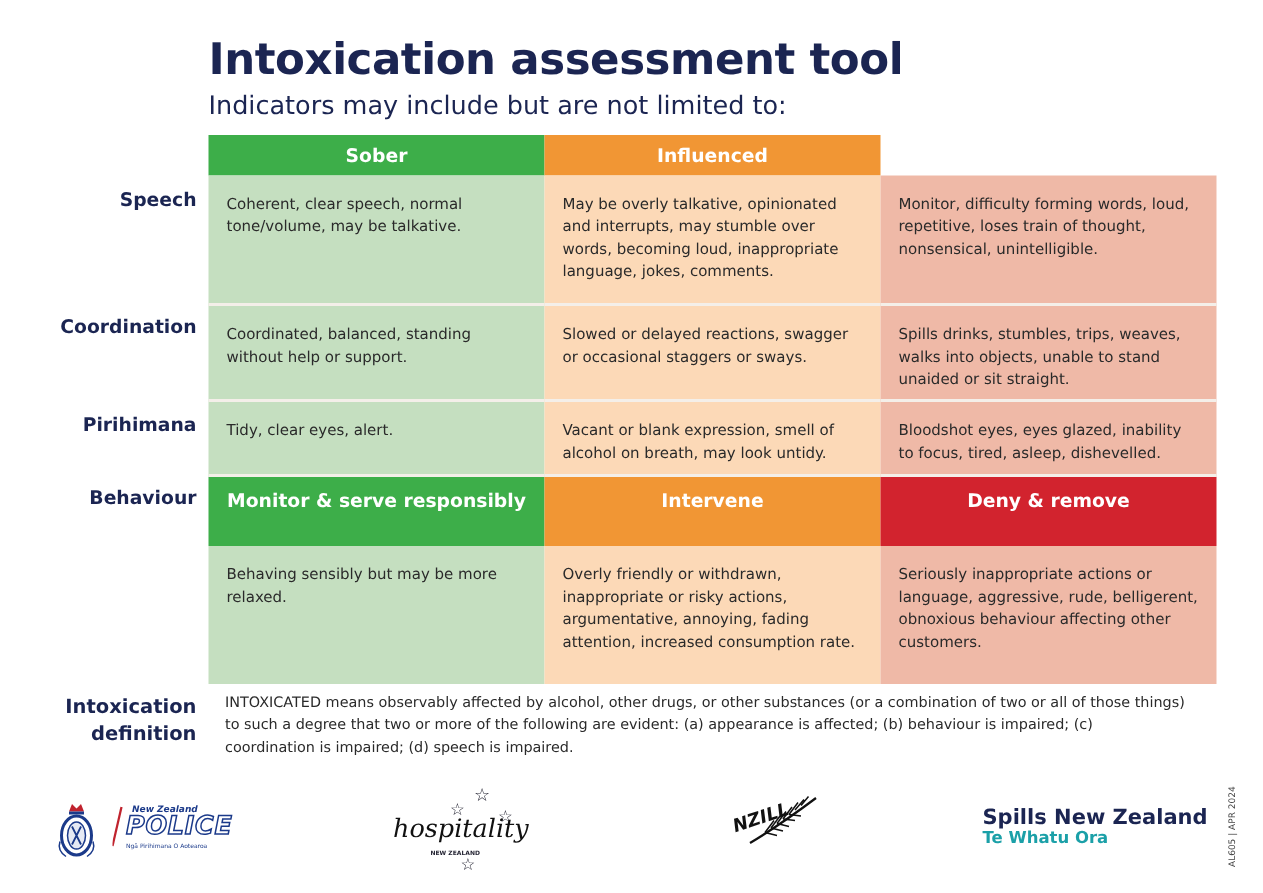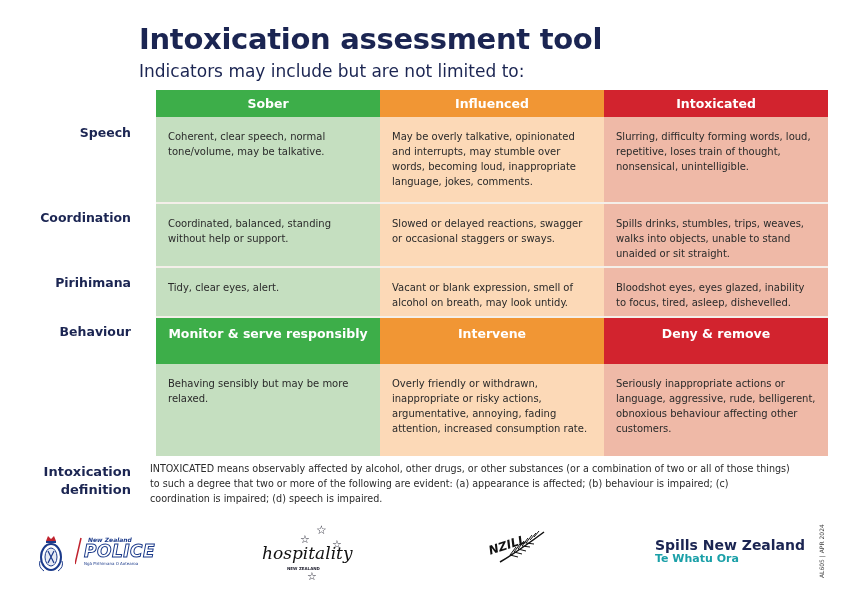--- a/index.html
+++ b/index.html
@@ -2,21 +2,21 @@
 <html><head>
 <meta charset="utf-8">
 <style>
   html, body { margin:0; padding:0; }
   body { width:842px; height:595px; background:#ffffff; position:relative; overflow:hidden;
          font-family:"DejaVu Sans", sans-serif; color:#1f1f2e; }
   .title { position:absolute; left:139px; top:22px; font-size:29px; font-weight:bold; color:#1b2552;
            letter-spacing:-0.3px; white-space:nowrap; }
   .subtitle { position:absolute; left:139px; top:61px; font-size:17px; color:#1b2552; white-space:nowrap; }
   .rowlabel { position:absolute; right:711px; font-size:12.5px; font-weight:bold; color:#1b2552; text-align:right; white-space:nowrap; }
-  .table { position:absolute; left:156px; top:90px; width:672px;border-radius:32px; }
+  .table { position:absolute; left:139px; top:90px; width:672px;border-radius:32px; }
   .grid { display:grid; grid-template-columns:224px 224px 224px; }
   .hdr { height:27px; color:#fff; font-weight:bold; font-size:12.5px; display:flex; align-items:center; justify-content:center; }
   .cell { padding:12px 12px 4px 12px; font-size:10px; line-height:15px; box-sizing:border-box; color:#2a2a2a; border-bottom:2px solid #f4efe9; }
   .g { background:#c5dfc0; } .o { background:#fcd9b7; } .r { background:#efb9a7; }
   .gh { background:#3dae49; } .oh { background:#f19634; } .rh { background:#d2232e; }
   .foot { height:46px; color:#fff; font-weight:bold; font-size:12.5px; display:flex; align-items:flex-start; justify-content:center; text-align:center; padding-top:8px; box-sizing:border-box; line-height:16px; }
   .defn-label { position:absolute; right:711px; top:463px; font-size:13px; font-weight:bold; color:#1b2552; text-align:right; line-height:18px; }
   .defn-text { position:absolute; left:150px; top:461px; width:640px; font-size:9.6px; line-height:15px; color:#2a2a2a; }
   .logo { position:absolute; }
   .police-crest { left:36px; top:533px; width:30px; height:40px; }
@@ -34,26 +34,25 @@
 
 <div class="rowlabel" style="top:125px">Speech</div>
 <div class="rowlabel" style="top:210px">Coordination</div>
 <div class="rowlabel" style="top:275px">Pirihimana</div>
 <div class="rowlabel" style="top:324px">Behaviour</div>
 
 <div class="table">
   <div class="grid">
     <div class="hdr gh">Sober</div>
     <div class="hdr oh">Influenced</div>
-    <div class="hdr rh">Intoxicated</div>
   </div>
   <div class="grid">
     <div class="cell g" style="height:87px">Coherent, clear speech, normal tone/volume, may be talkative.</div>
     <div class="cell o" style="height:87px">May be overly talkative, opinionated and  interrupts, may stumble over words, becoming loud, inappropriate language, jokes, comments.</div>
-    <div class="cell r" style="height:87px">Slurring, difficulty forming words, loud, repetitive, loses train of thought, nonsensical, unintelligible.</div>
+    <div class="cell r" style="height:87px">Monitor, difficulty forming words, loud, repetitive, loses train of thought, nonsensical, unintelligible.</div>
   </div>
   <div class="grid">
     <div class="cell g" style="height:64px">Coordinated, balanced, standing without help or support.</div>
     <div class="cell o" style="height:64px">Slowed or delayed reactions, swagger or occasional staggers or sways.</div>
     <div class="cell r" style="height:64px">Spills drinks, stumbles, trips, weaves, walks into objects, unable to stand unaided or sit straight.</div>
   </div>
   <div class="grid">
     <div class="cell g" style="height:50px">Tidy, clear eyes, alert.</div>
     <div class="cell o" style="height:50px">Vacant or blank expression, smell of alcohol on breath, may look untidy.</div>
     <div class="cell r" style="height:50px">Bloodshot eyes, eyes glazed, inability to focus, tired, asleep, dishevelled.</div>

